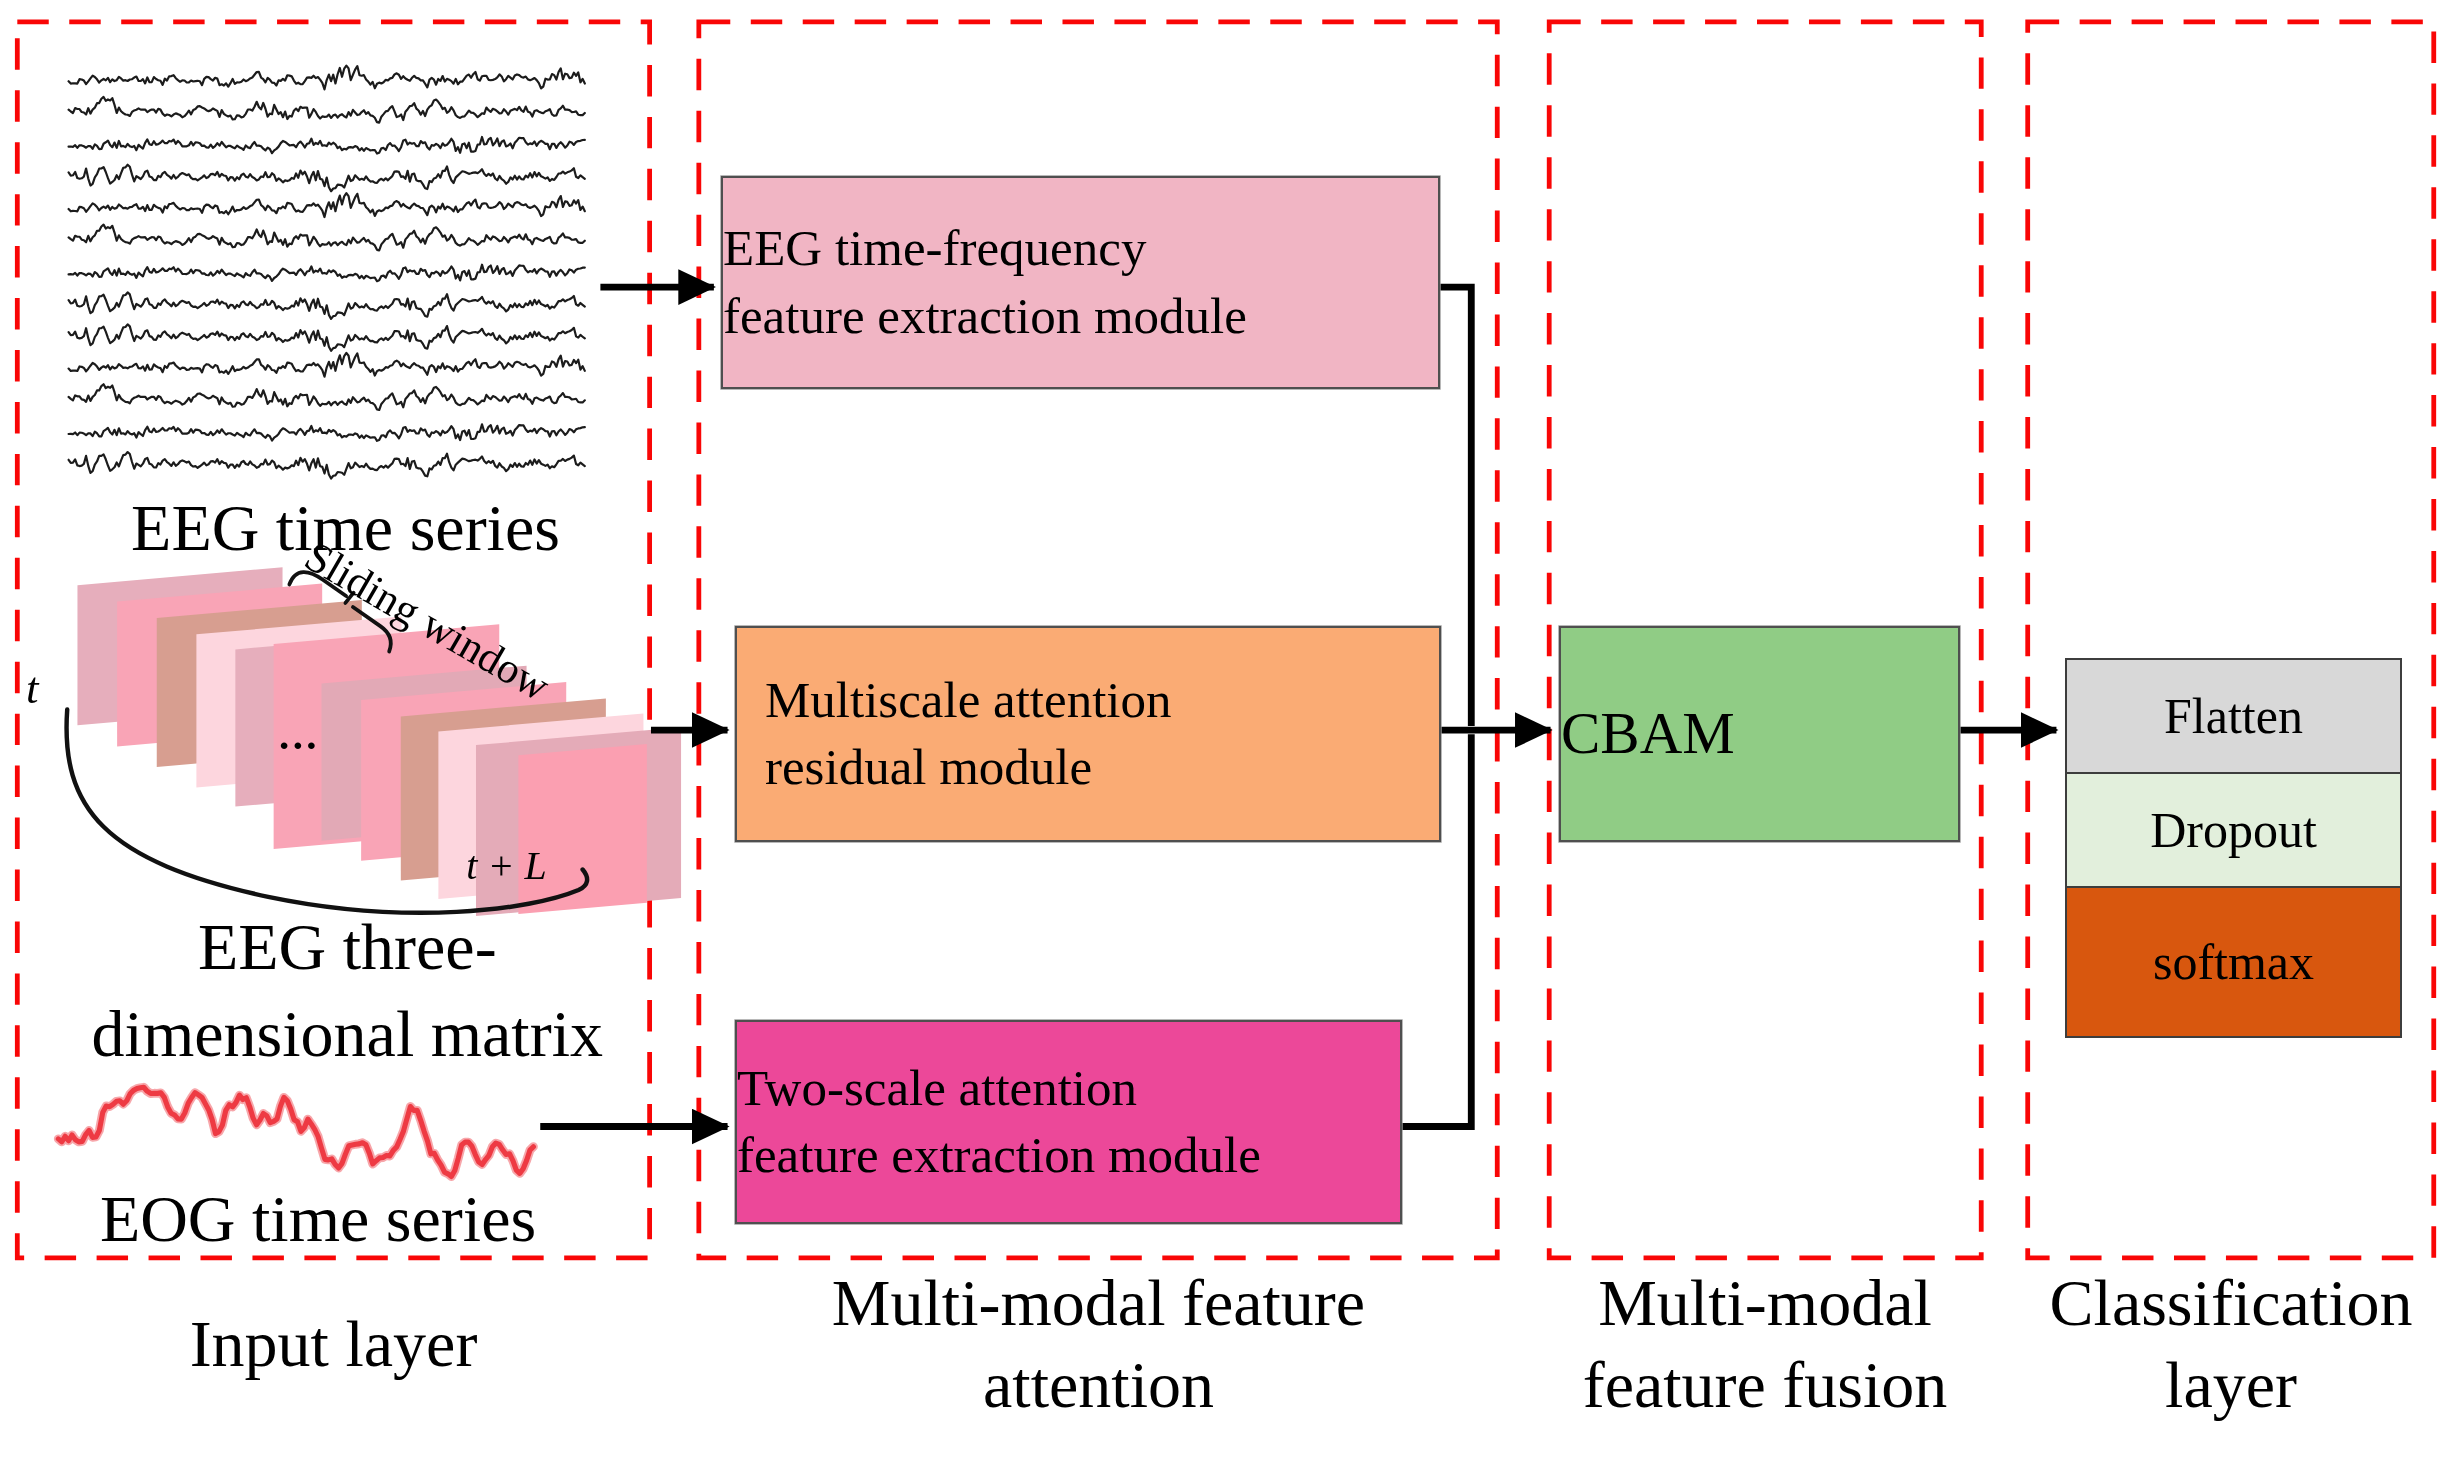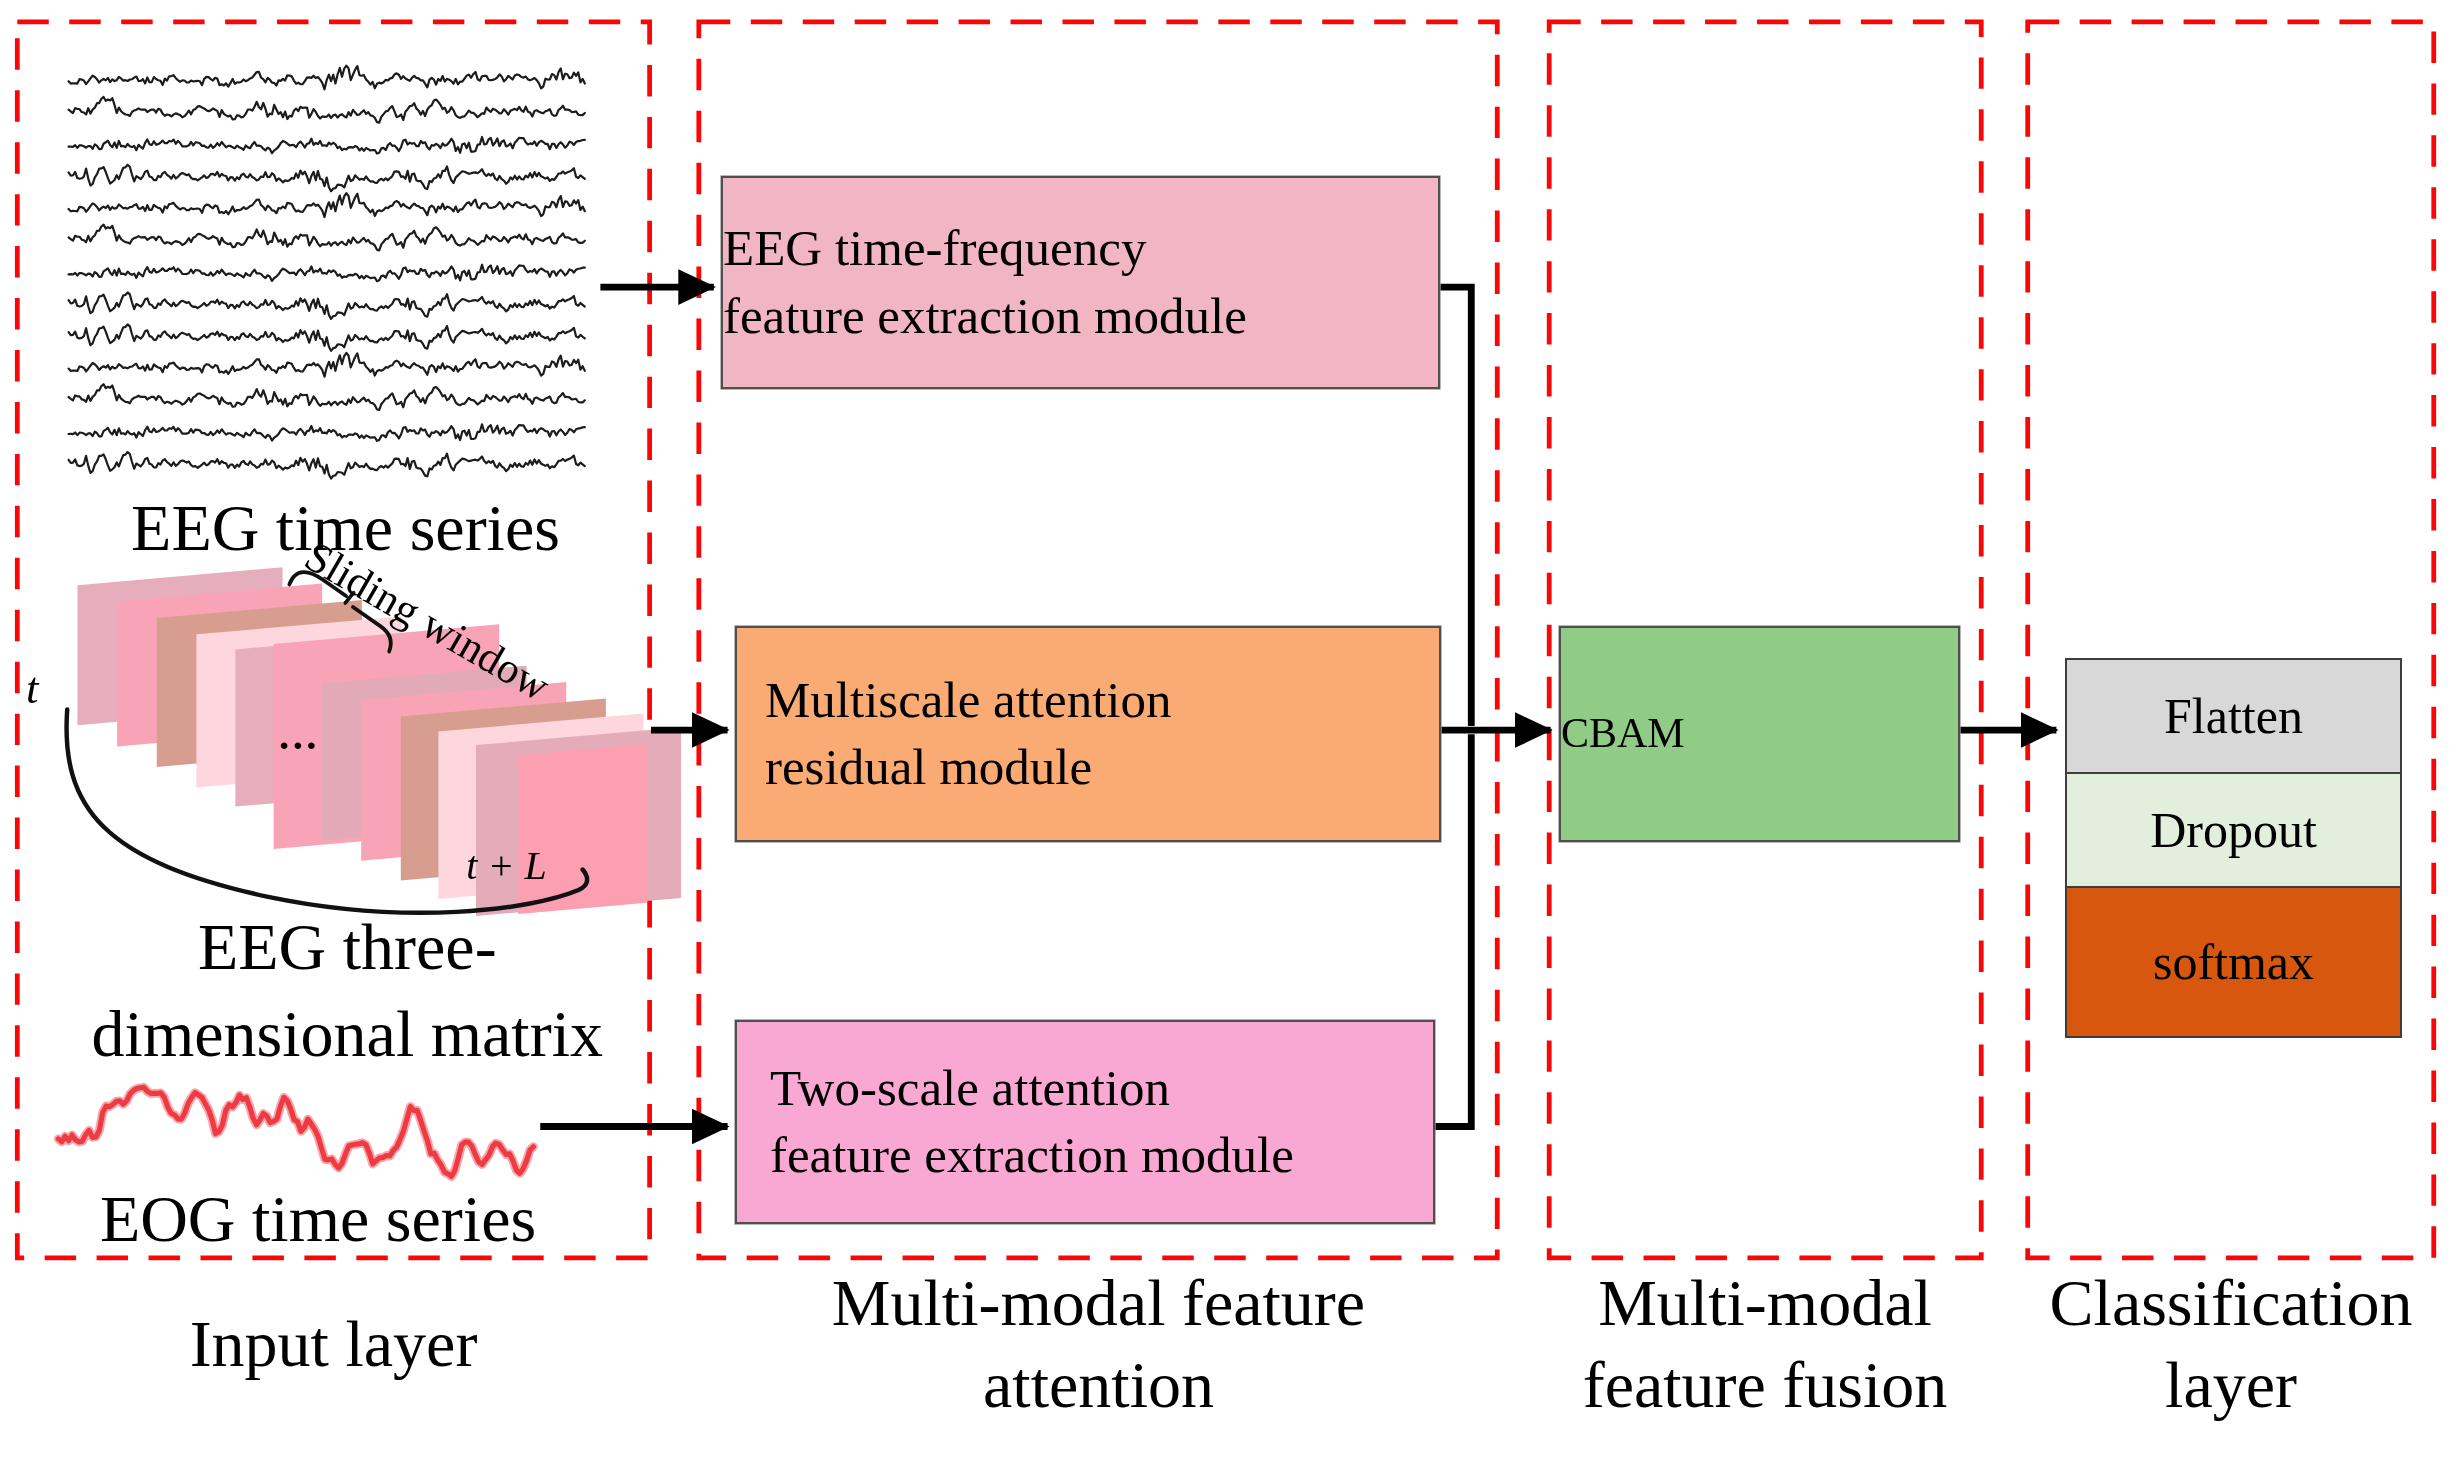--- a/index.html
+++ b/index.html
@@ -9,21 +9,21 @@
   #canvas{position:absolute;left:0;top:0;z-index:0;}
   .ov{position:absolute;z-index:2;}
 
   .module{position:absolute;z-index:2;display:flex;flex-direction:column;align-items:flex-start;
           justify-content:center;border:2.1px solid #4f4f4f;text-align:center;
           font-size:51px;line-height:1.32;box-shadow:0 0 0 0.7px #9a9a9a;}
   .module span{display:block;white-space:nowrap;}
   #mod-eeg-tf{left:721px;top:176px;width:715px;height:209px;}
   #mod-multiscale{left:735px;top:626px;width:674px;height:212px;padding-left:28px;}
   #mod-two-scale{left:735px;top:1020px;width:663px;height:200px;}
-  #mod-cbam{left:1559px;top:626px;width:397px;height:212px;font-size:42px;}
+  #mod-cbam{left:1559px;top:626px;width:397px;height:212px;font-size:59px;}
 
   #stack{position:absolute;left:2065px;top:658px;width:337px;z-index:2;}
   .stack-row{box-sizing:border-box;border:2.1px solid #3d3d3d;display:flex;align-items:center;
              justify-content:center;font-size:50px;}
   .stack-row + .stack-row{margin-top:-2.1px;justify-content:center;}
   #row-flatten{height:116px;}
   #row-dropout{height:116px;}
   #row-softmax{height:152px;}
 
   .big-label{font-size:66px;line-height:82px;text-align:center;white-space:nowrap;}
@@ -128,21 +128,21 @@
   <div class="module" id="mod-eeg-tf" style="background-color: rgb(241, 181, 196);">
     <span>EEG time-frequency</span>
     <span>feature extraction module</span>
   </div>
 
   <div class="module" id="mod-multiscale" style="background-color: rgb(250, 171, 116);">
     <span>Multiscale attention</span>
     <span>residual module</span>
   </div>
 
-  <div class="module" id="mod-two-scale" style="background-color: #f9a8d4; padding-left: 33px;">
+  <div class="module" id="mod-two-scale" style="background-color: #ec4899;">
     <span>Two-scale attention</span>
     <span>feature extraction module</span>
   </div>
 
   <div class="module" id="mod-cbam" style="background-color: rgb(144, 204, 133);">
     <span>CBAM</span>
   </div>
 
   <div id="stack">
     <div class="stack-row" id="row-flatten" style="background-color: rgb(216, 216, 216);">

